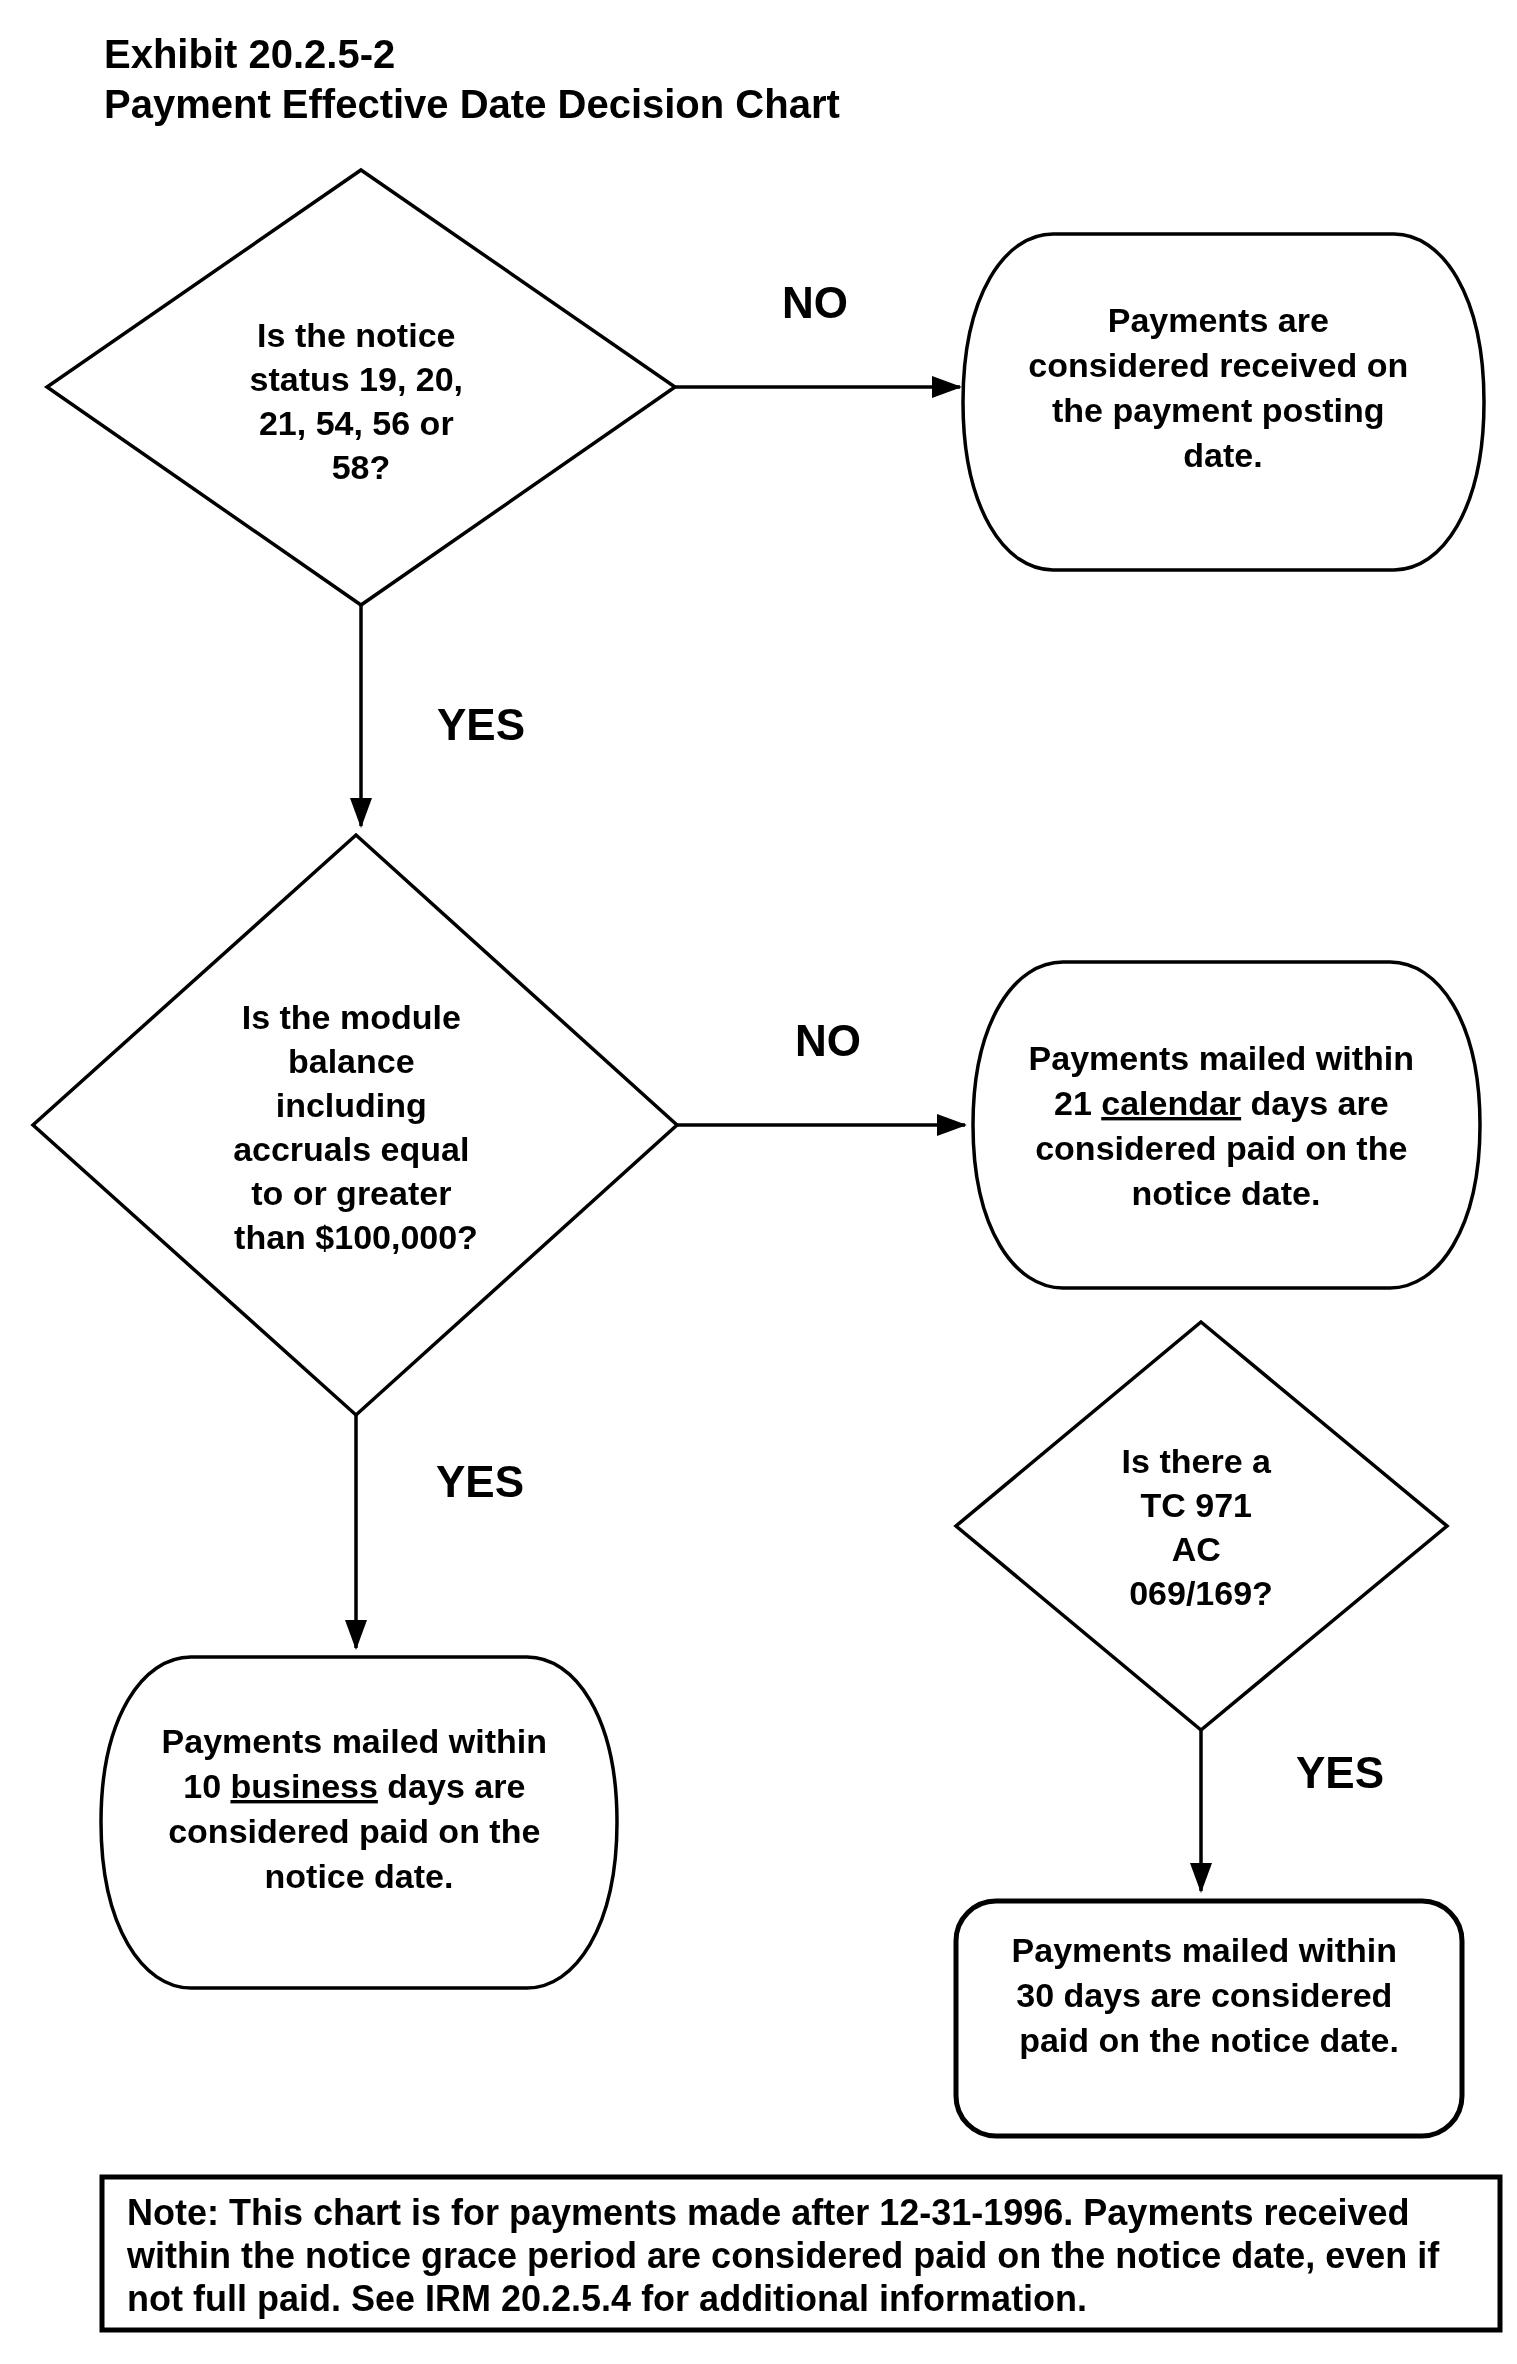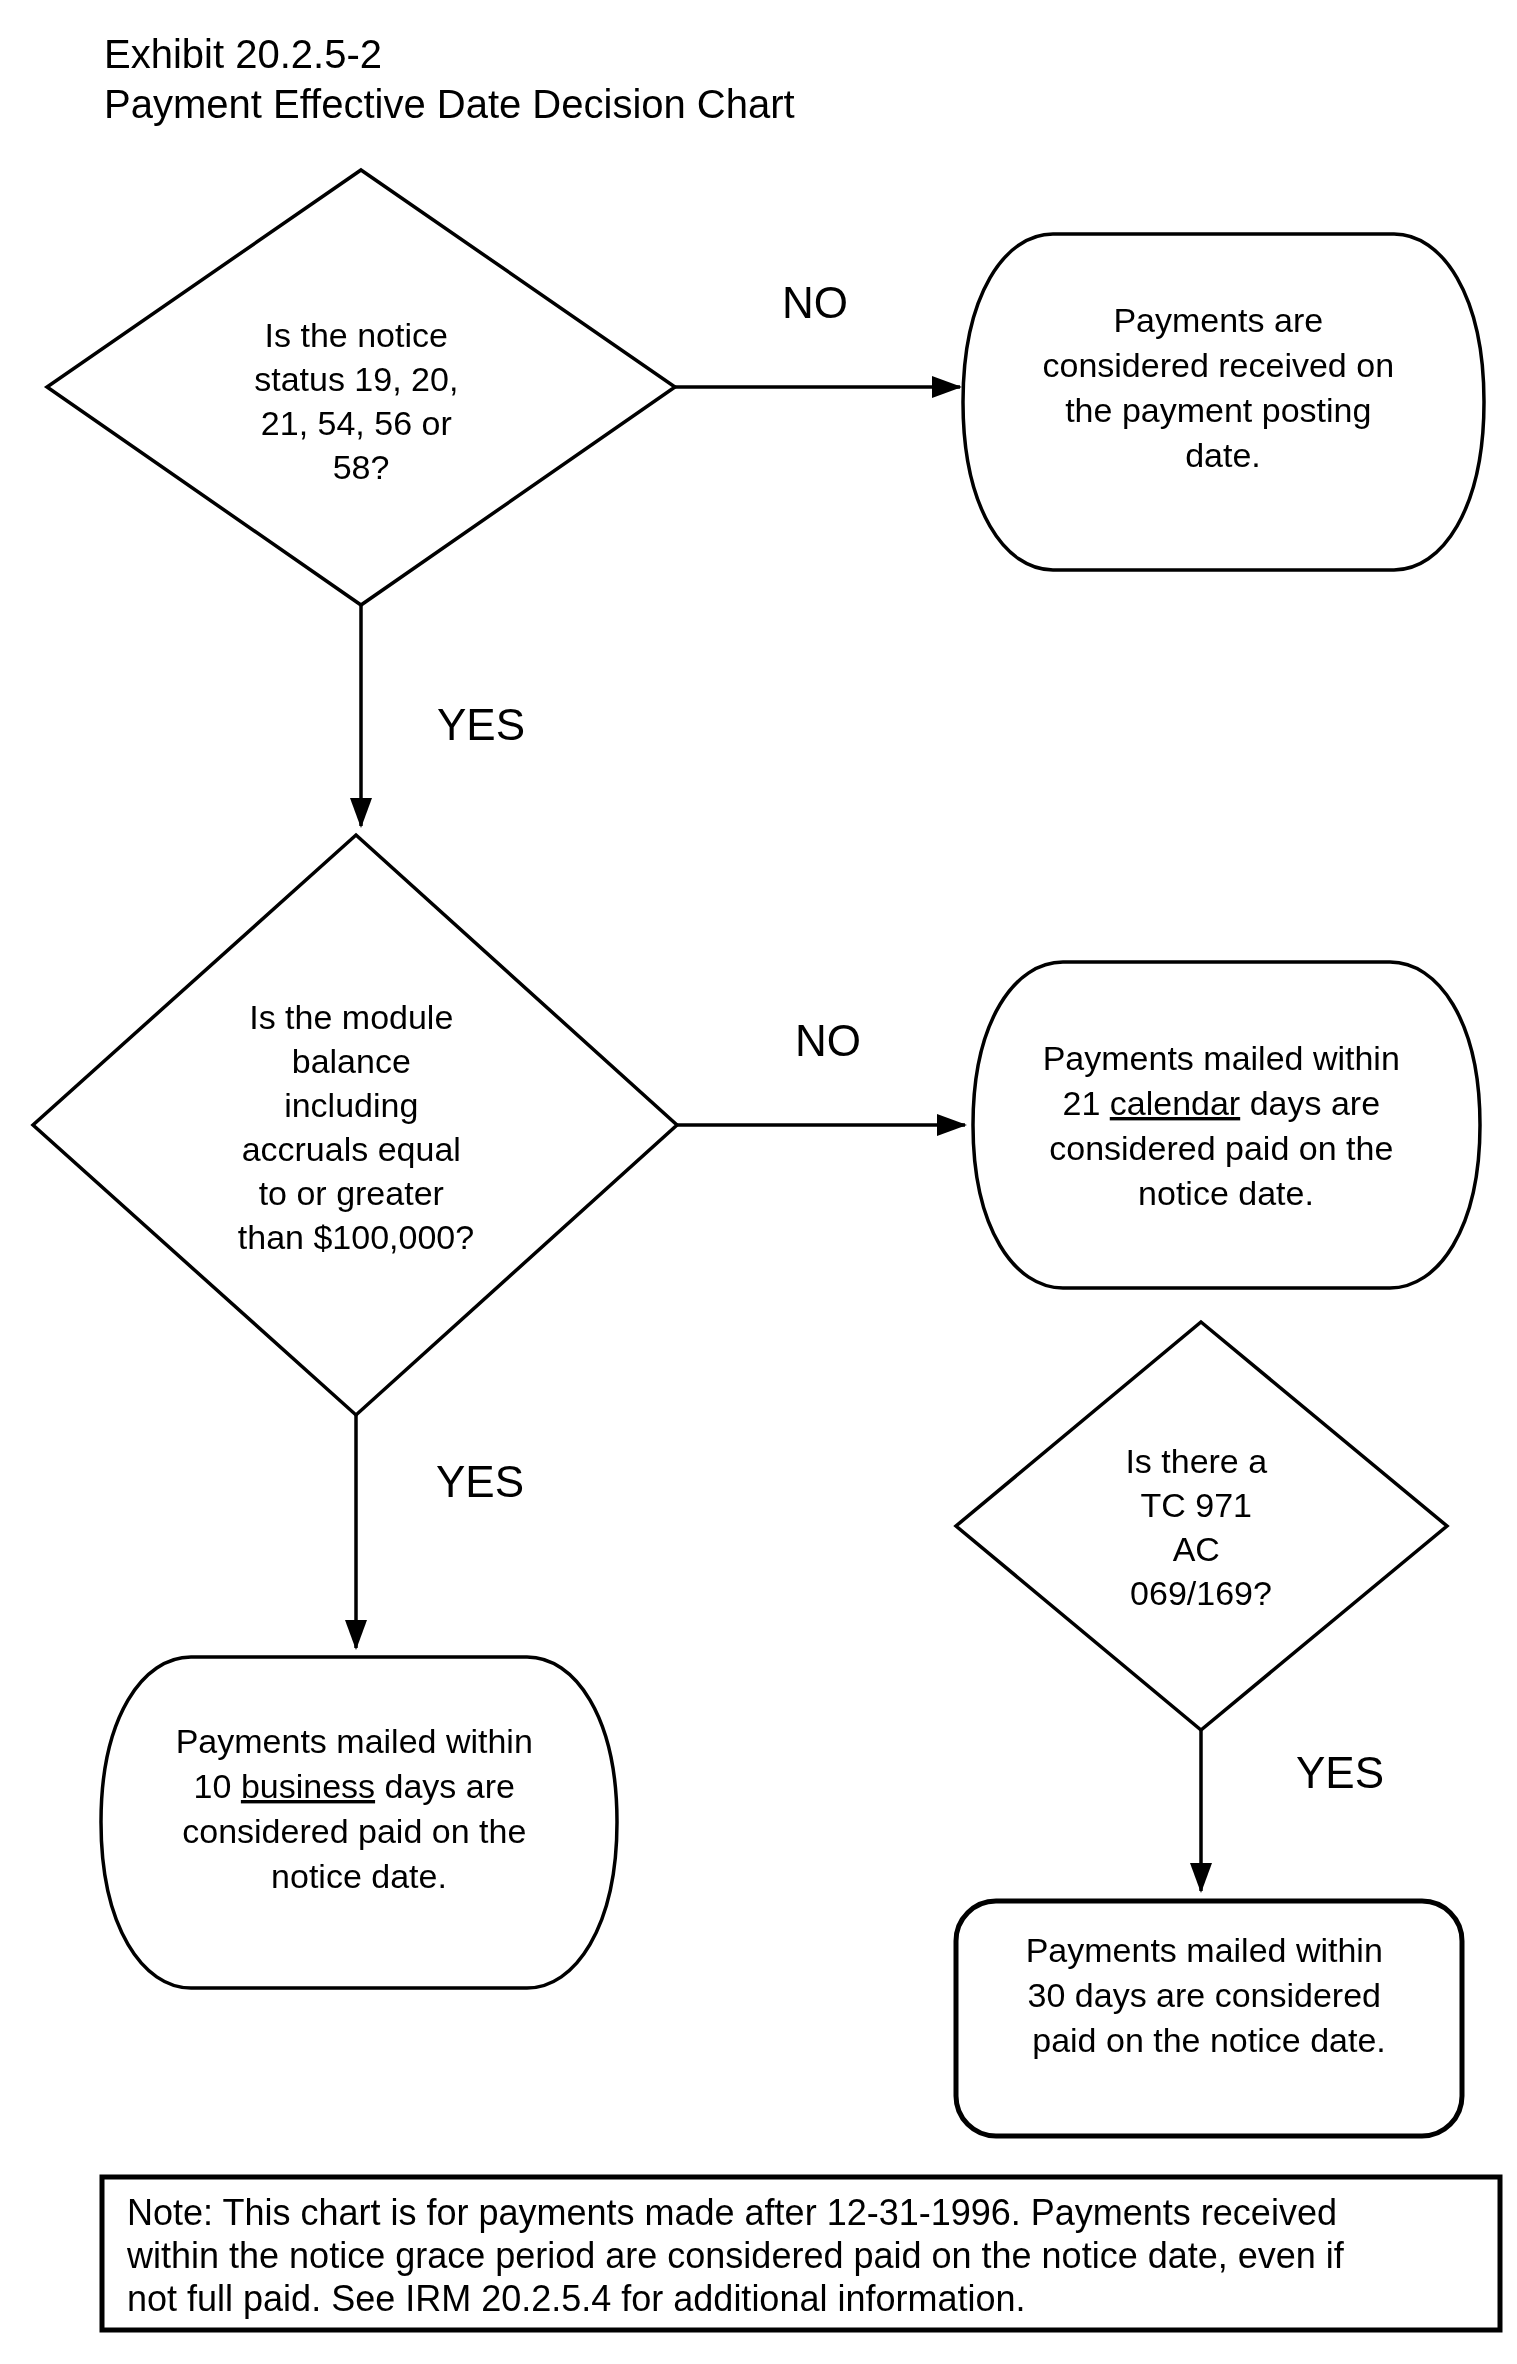--- a/index.html
+++ b/index.html
@@ -3,20 +3,21 @@
 <meta charset="utf-8">
 <style>
   :root { --ink: #000000; --paper: #ffffff; }
   html, body { margin: 0; padding: 0; background: var(--paper); }
   .page {
     position: relative;
     width: 1390px;
     height: 2364px;
     background: var(--paper);
     font-family: "Liberation Sans", sans-serif;
+    font-weight: bold;
   }
   svg { display: block; }
   svg text {
     fill: var(--ink);
     font-family: "Liberation Sans", sans-serif;
   }
   .shape {
     fill: var(--paper);
     stroke: var(--ink);
     stroke-width: 3.5;

